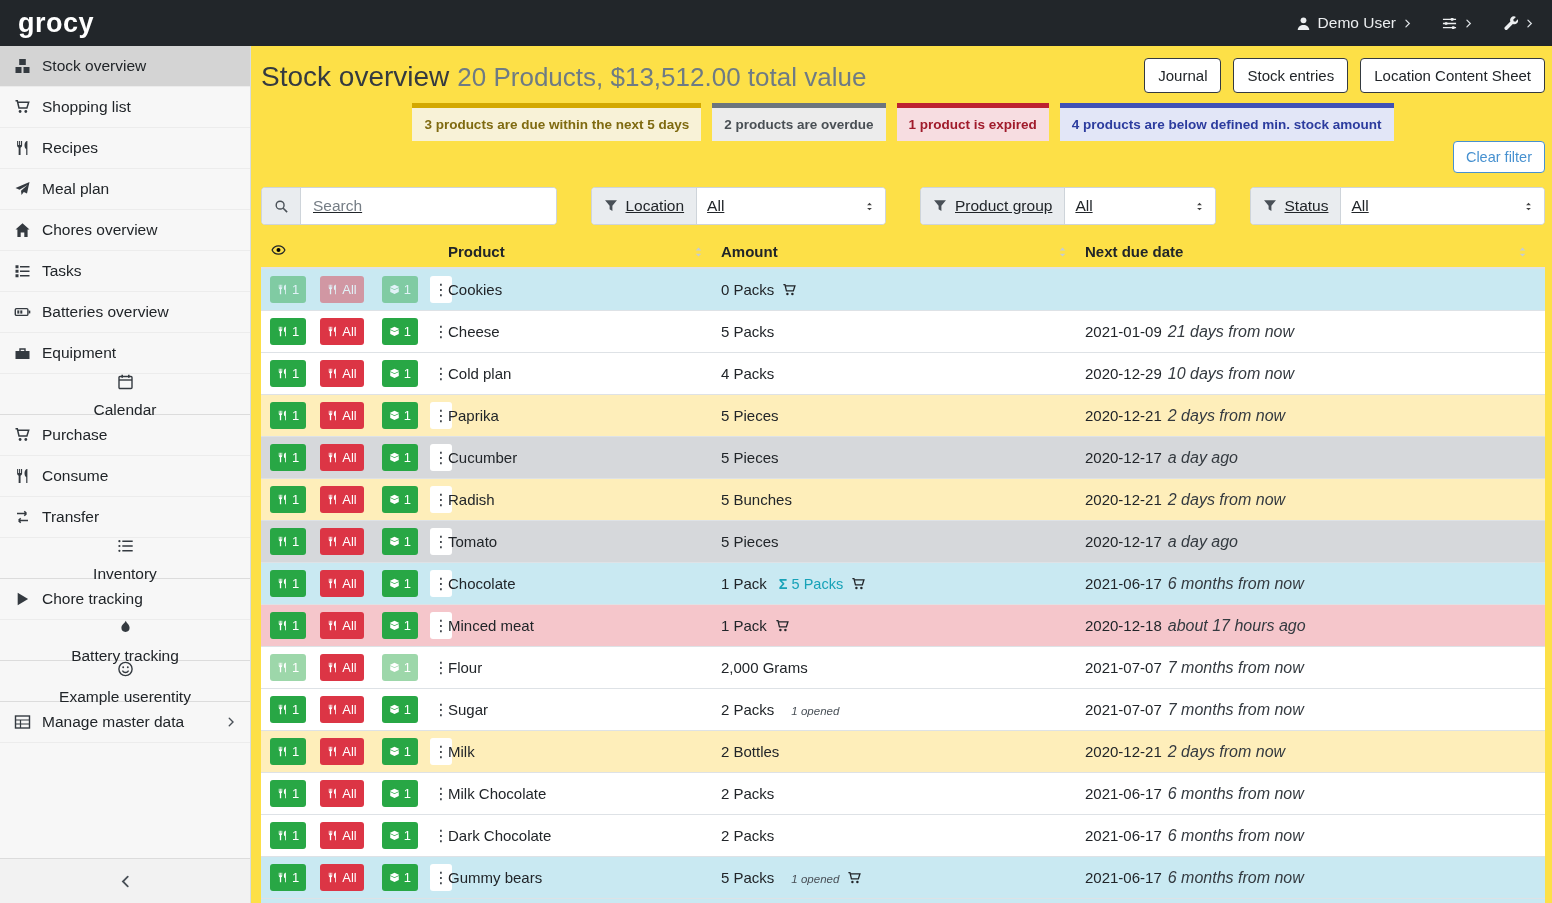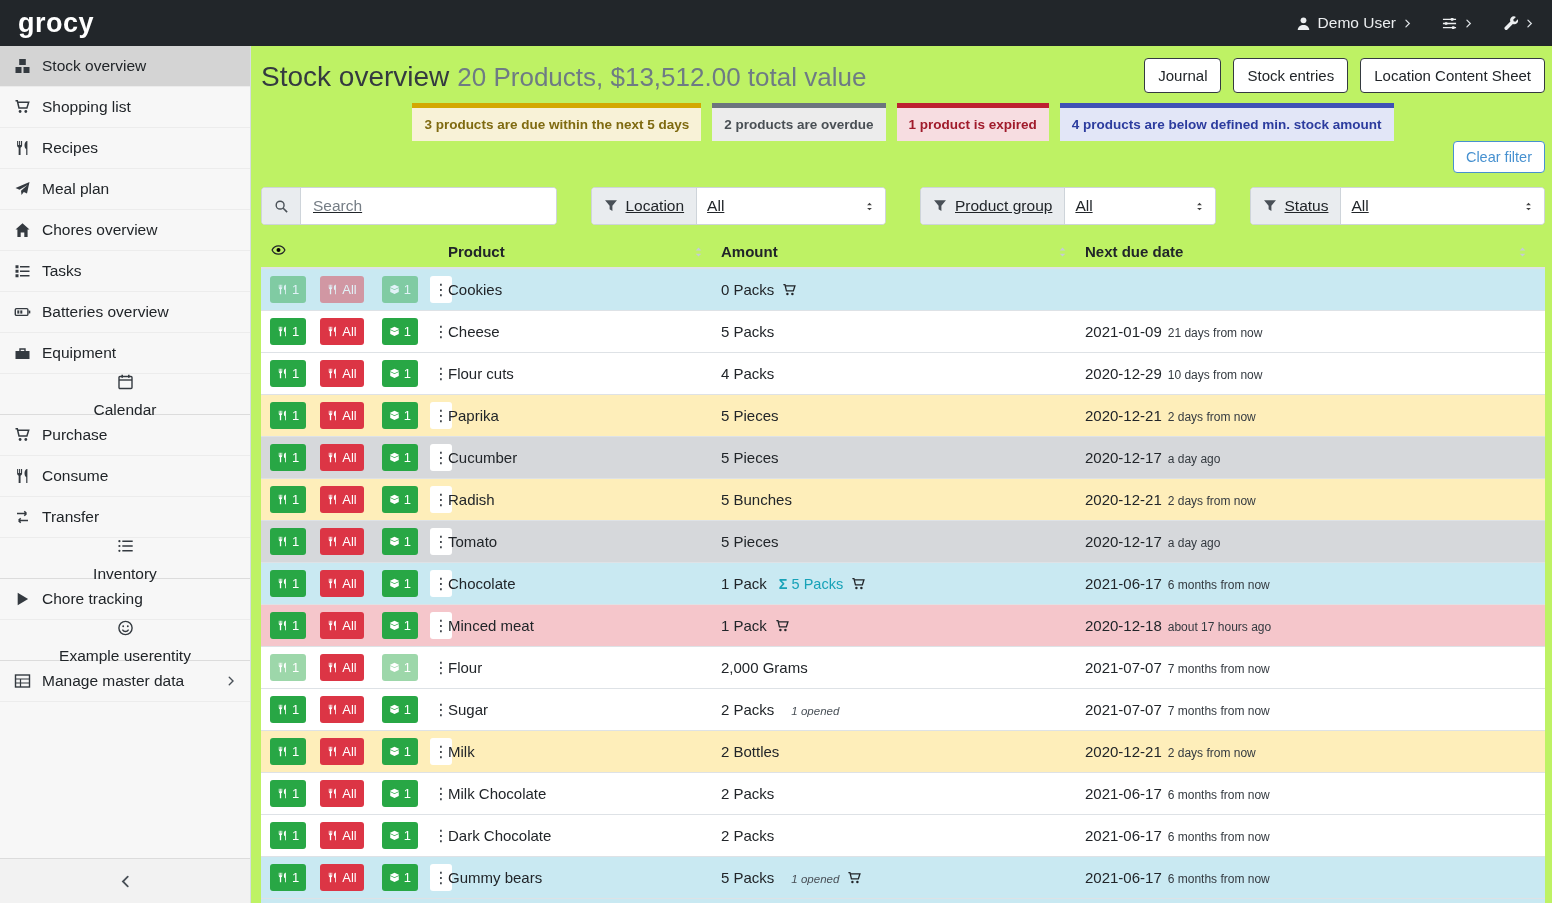--- a/index.html
+++ b/index.html
@@ -41,21 +41,21 @@
   .s-label { white-space: nowrap; }
   .s-sub { width: 10px; height: 10px; margin-left: auto; color: #495057; }
   .sidebar-collapse {
     position: absolute; bottom: 0; left: 0; width: 100%; height: 45px;
     border-top: 1px solid #dcdcdc; background: #f2f2f2;
     display: flex; align-items: center; justify-content: center; cursor: pointer;
   }
   .sidebar-collapse svg { width: 13px; height: 13px; color: #495057; }
 
   
-  .main { flex: 1; padding: 6px 7px 0 10px; overflow: hidden; background: #bef264; }
+  .main { flex: 1; padding: 6px 7px 0 10px; overflow: hidden; background: #fde047; }
 
   .page-header { display: flex; align-items: center; justify-content: space-between; margin: 6px 0 10px; }
   .page-title { font-size: 28px; font-weight: 500; color: #343a40; }
   .page-subtitle { font-size: 26px; font-weight: 400; color: #6e7b84; margin-left: 8px; }
   .header-buttons { display: flex; gap: 12px; }
   .btn-outline {
     background: #fff; border: 1px solid #343a40; color: #212529; border-radius: 4px;
     padding: 8px 13px; font-size: 15px; cursor: pointer; font-family: inherit;
   }
 
@@ -127,21 +127,21 @@
     color: #343a40; font-size: 16px; line-height: 1; cursor: pointer; vertical-align: middle;
     font-family: "DejaVu Sans", sans-serif;
   }
   .cell-product { font-size: 15px; }
   .amt { font-size: 15px; }
   .agg { color: var(--aggregate,#17a2b8); margin-left: 12px; font-size: 14.5px; }
   .agg .sigma { font-weight: 700; }
   .note { font-size: 11.5px; font-style: italic; color: #495057; margin-left: 17px; }
   .cart-icon { width: 15px; height: 14px; margin-left: 8px; color: #212529; fill: currentColor; vertical-align: -2px; }
   .due { font-size: 15px; }
-  .rel { font-size: 12px; color: #343a40; margin-left: 6px; }
+  .rel { font-size: 16px; font-style: italic; color: #343a40; margin-left: 6px; }
 </style>
 </head>
 <body>
 
 <svg class="defs" xmlns="http://www.w3.org/2000/svg">
   <symbol id="i-boxes" viewBox="0 0 16 16">
       <path d="M4.7 1h6.6v6H4.7zM1 9h6v6H1zM9 9h6v6H9z"></path>
     </symbol>
   <symbol id="i-cart" viewBox="0 0 16 16">
       <path d="M1 1.8h1.8L4.5 9h7.9l1.8-5.8H3.6" fill="none" stroke="currentColor" stroke-width="1.5"></path>
@@ -380,20 +380,27 @@
   </div>
 
   <div class="side-item">
     <svg class="s-icon">
             <use href="#i-play"></use>
           </svg>
     <span class="s-label">Chore tracking</span>
 
   </div>
 
+  <div class="side-item group-end">
+    <svg class="s-icon">
+            <use href="#i-flame"></use>
+          </svg>
+    <span class="s-label">Battery tracking</span>
+
+  </div>
 
   <div class="side-item group-end">
     <svg class="s-icon">
             <use href="#i-smile"></use>
           </svg>
     <span class="s-label">Example userentity</span>
 
   </div>
 
   <div class="side-item">
@@ -596,21 +603,21 @@
                   <use href="#i-utensils"></use>
                 </svg>
                 <span class="blabel">All</span>
       </button><button class="btn-xs btn-green b3">
         <svg class="ic">
                   <use href="#i-boxopen"></use>
                 </svg>
                 <span class="blabel">1</span>
       </button><button class="btn-dots">⋮</button>
     </td>
-    <td class="cell-product">Flour cuts</td>
+    <td class="cell-product">Cold plan</td>
     <td class="cell-amount">
       <span class="amt">4 Packs</span>
     </td>
     <td class="cell-due">
       <span class="due">2020-12-29</span><span class="rel">10 days from now</span>
     </td>
   </tr>
 
   <tr class="stock-row row-warning">
     <td class="cell-actions">

